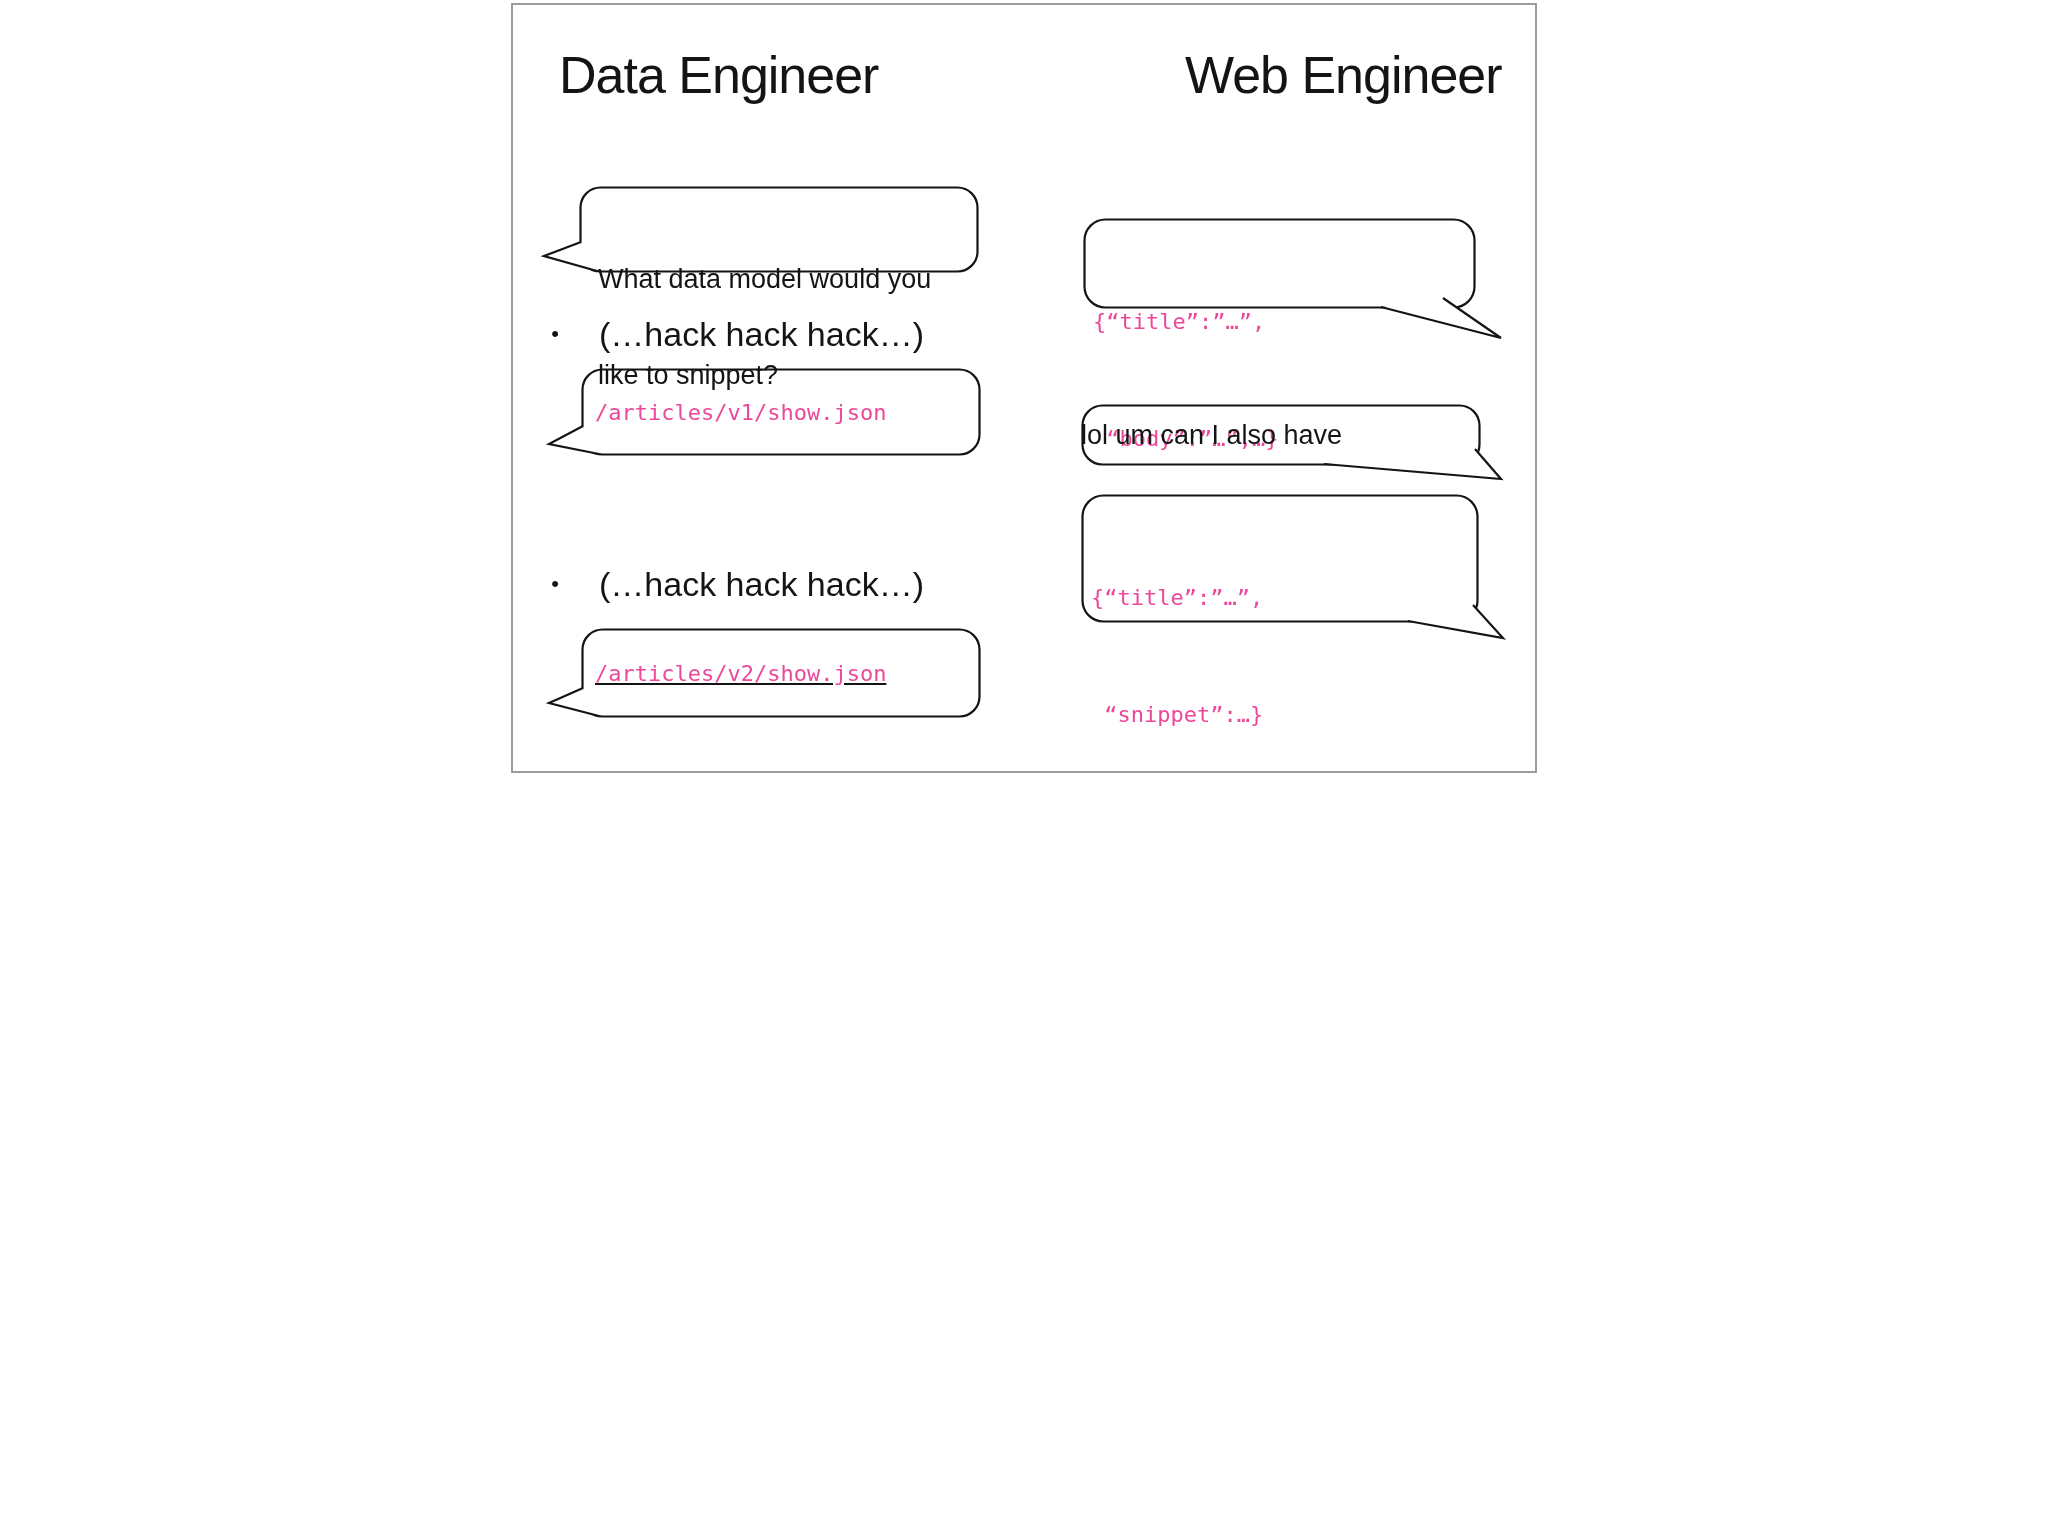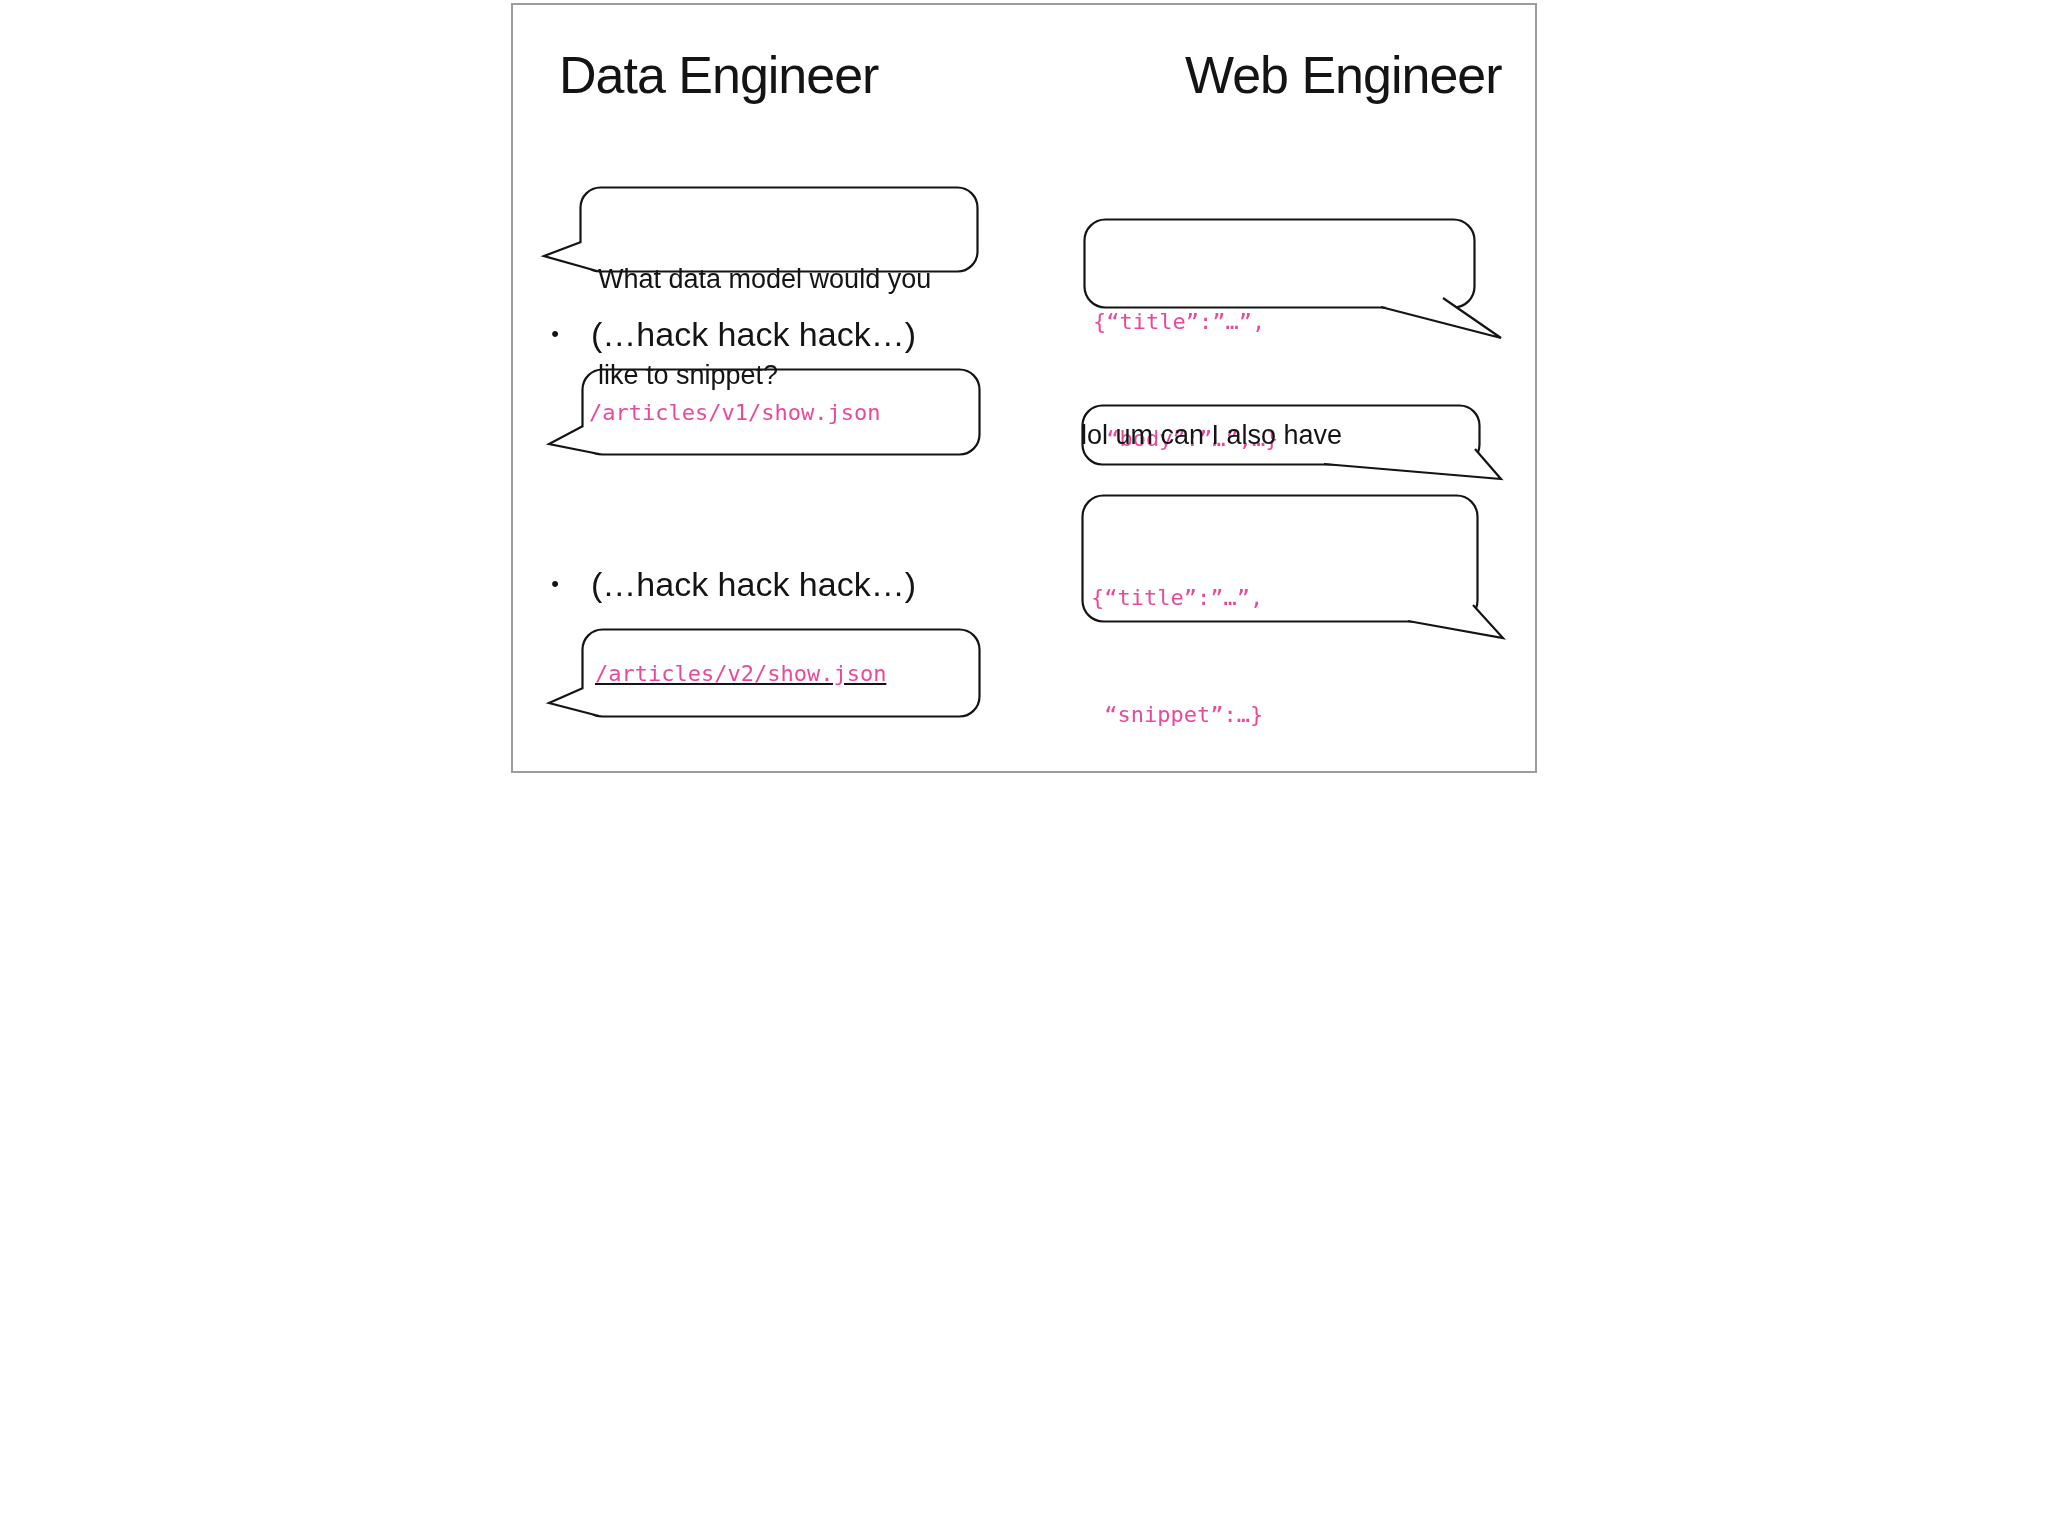--- a/index.html
+++ b/index.html
@@ -61,21 +61,21 @@
     color: #ec4899;
   }
   .v-center {
     display: flex;
     align-items: center;
     height: 100%;
   }
 
   
   .bubble.q   { left: 66px;  top: 181px; width: 400px; height: 87px;  padding: 13px 0 18px 19px; }
-  .bubble.v1  { left: 68px;  top: 363px; width: 400px; height: 88px;  padding-left: 8px; }
+  .bubble.v1  { left: 68px;  top: 363px; width: 400px; height: 88px;  padding-left: 14px; }
   .bubble.v2  { left: 68px;  top: 623px; width: 400px; height: 90px;  padding-left: 14px; text-decoration: underline; }
   .bubble.j1  { left: 570px; top: 213px; width: 393px; height: 91px;  padding: 6px 0 0 10px; }
   .bubble.lol { left: 568px; top: 399px; width: 400px; height: 62px;  }
   .bubble.j2  { left: 568px; top: 489px; width: 398px; height: 129px; padding: 6px 0 0 10px; }
 
   .bullet-row {
     position: absolute;
     left: 34px;
     display: flex;
     align-items: center;
@@ -84,21 +84,21 @@
   .bullet-row.first  { top: 309px; }
   .bullet-row.second { top: 559px; }
   .bullet-marker {
     width: 16px;
     text-align: center;
     font-size: 22px;
     color: #141414;
     flex: 0 0 auto;
   }
   .bullet-text {
-    margin-left: 28px;
+    margin-left: 36px;
     font-size: 34px;
     line-height: 40px;
     color: #141414;
   }
 </style>
 </head>
 <body>
 
 <div class="canvas">
   <div class="slide">

